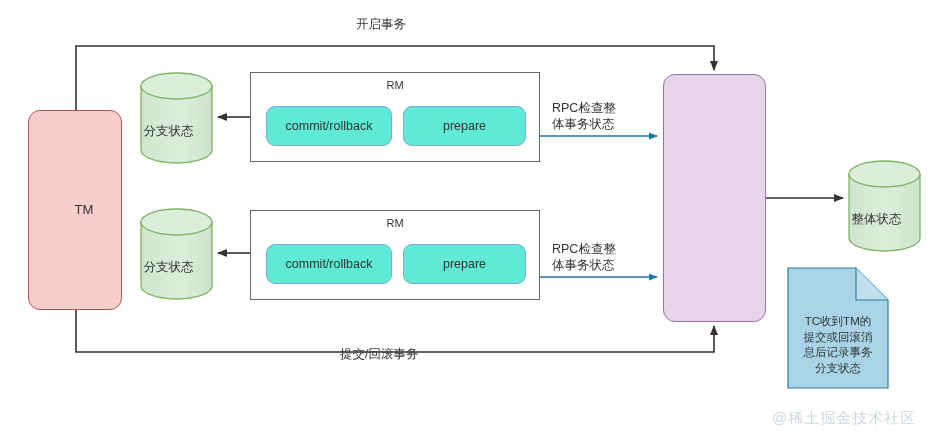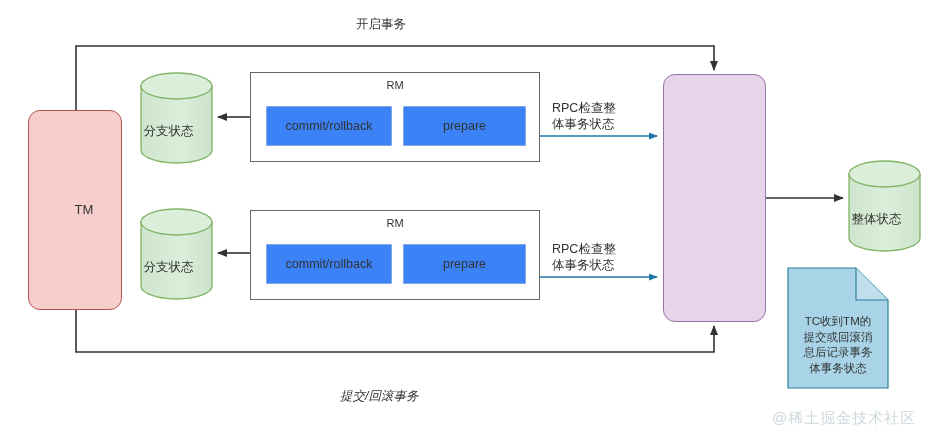--- a/index.html
+++ b/index.html
@@ -65,22 +65,22 @@
     position: absolute;
     left: 0;
     right: 0;
     top: 6px;
     text-align: center;
     font-size: 11px;
     color: #333333;
   }
   .rm-sub {
     position: absolute;
-    border-radius: 1px;
-    background: #3b82f6;
+    border-radius: 9px;
+    background: #5eead4;
     border: 1.2px solid #7ea6e0;
     box-sizing: border-box;
     display: flex;
     align-items: center;
     justify-content: center;
     font-size: 12.5px;
     color: #333333;
   }
 
   
@@ -211,26 +211,26 @@
   </div>
 
   <div class="cyl" style="left:849px; top:160px; width:71px; height:93px;">
     <div class="cyl-text" style="top:51px;">整体状态</div>
   </div>
 
   <div class="note" style="left:788px; top:268px; width:100px; height:120px;">
     <div class="note-text">TC收到TM的
 提交或回滚消
 息后记录事务
-体事务状态</div>
+分支状态</div>
   </div>
 
   <div class="edge-label" style="left:356px; top:16px; width:124px;">开启事务</div>
 
-  <div class="edge-label" style="left:340px; top:388px; width:160px;font-style:italic;">提交/回滚事务</div>
+  <div class="edge-label" style="left:340px; top:346px; width:160px;">提交/回滚事务</div>
 
   <div class="edge-label" style="left:552px; top:100px; width:98px;">RPC检查整
 体事务状态</div>
 
   <div class="edge-label" style="left:552px; top:241px; width:98px;">RPC检查整
 体事务状态</div>
 
   <div class="watermark" style="left:764px; top:409px;margin-left:8px;">@稀土掘金技术社区</div>
 
 </div>

